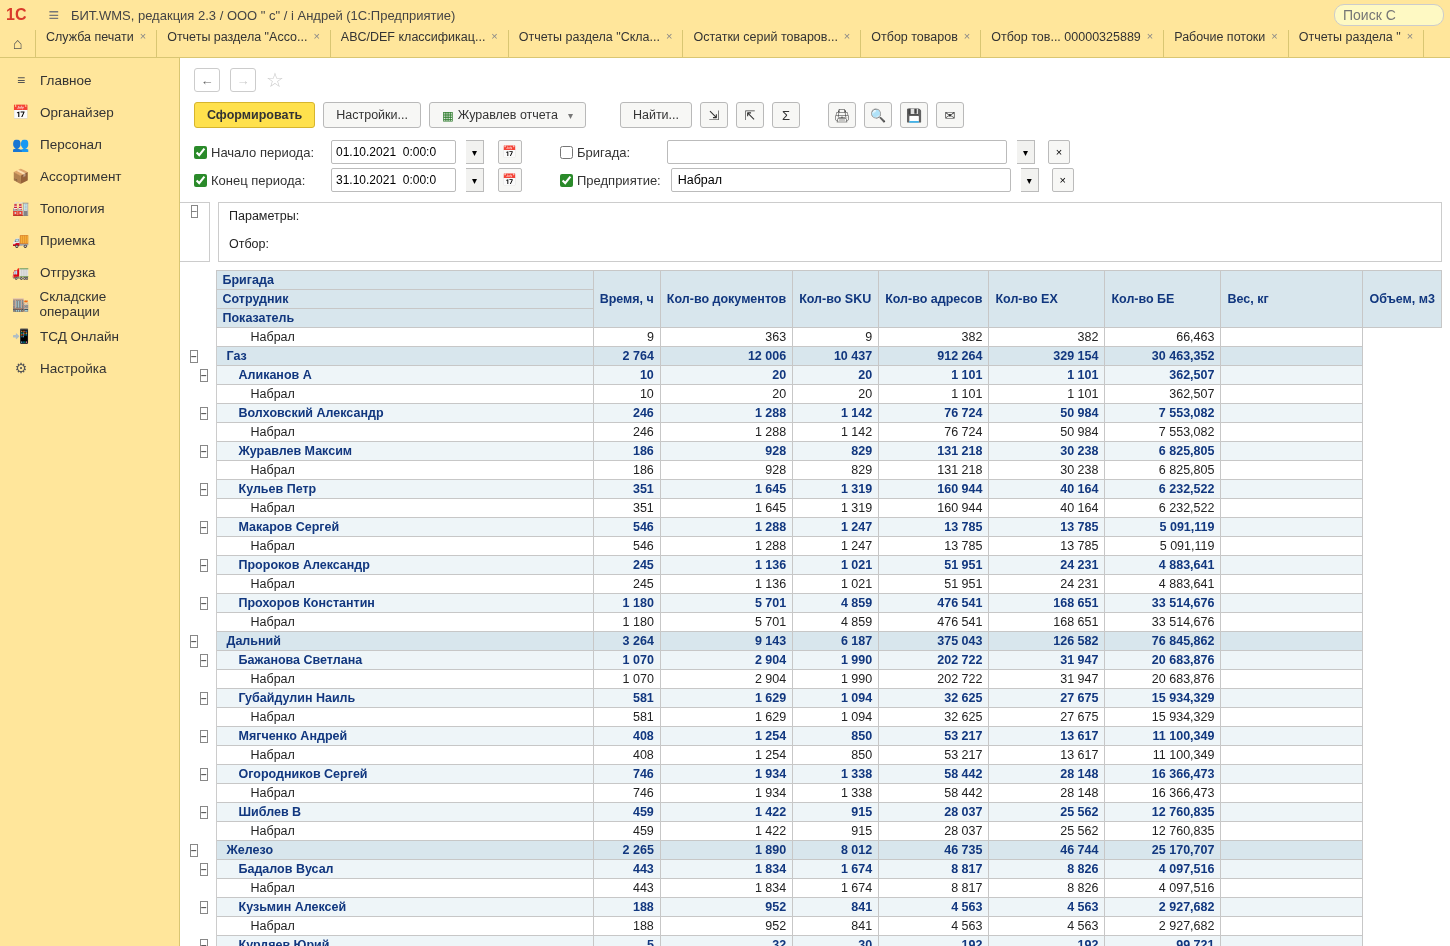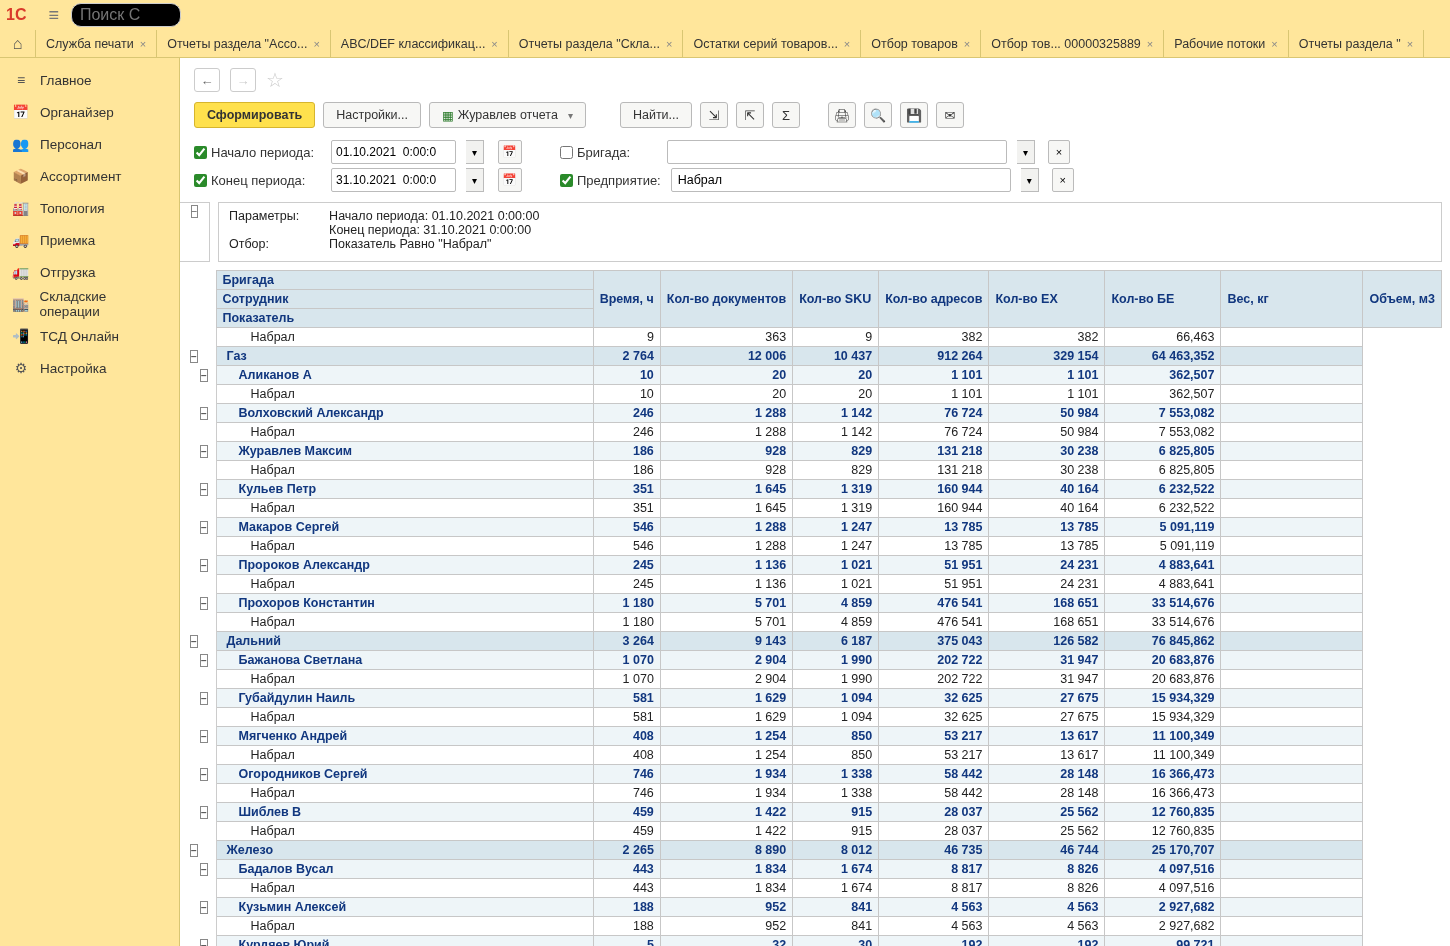--- a/index.html
+++ b/index.html
@@ -2,25 +2,25 @@
 <html><head>
 <meta charset="utf-8">
 <style>
 *{box-sizing:border-box;margin:0;padding:0;font-family:Arial,sans-serif}
 html,body{width:1450px;height:946px;overflow:hidden;background:#fff}
 
 .titlebar{height:30px;background:#ffe69b;display:flex;align-items:center;padding:0 6px;font-size:13px;color:#555}
 .logo1c{color:#d93a2b;font-weight:bold;font-size:16px;margin-right:10px}
 .hamburger{font-size:18px;color:#777;margin:0 12px;cursor:pointer}
 .titletext{flex:1;color:#444}
-.search-top{background:#000000;border:1px solid #ccc;border-radius:10px;padding:2px 8px;font-size:16px;color:#888;width:110px}
+.search-top{background:#fef9c3;border:1px solid #ccc;border-radius:10px;padding:2px 8px;font-size:14px;color:#888;width:110px}
 
 .tabstrip{height:28px;background:#ffe69b;display:flex;align-items:stretch;border-bottom:1px solid #d9c673}
 .hometab{width:36px;display:flex;align-items:center;justify-content:center;border-right:1px solid #d9c673;font-size:16px;color:#555;cursor:pointer}
-.tab{display:flex;align-items:center;padding:0 10px;border-right:1px solid #d9c673;font-size:12.5px;color:#333;cursor:pointer;white-space:nowrap}
+.tab{display:flex;align-items:flex-start;padding:0 10px;border-right:1px solid #d9c673;font-size:12.5px;color:#333;cursor:pointer;white-space:nowrap}
 .tab .x{margin-left:6px;color:#888;font-size:11px}
 
 .body{display:flex;height:calc(946px - 58px)}
 .sidebar{width:180px;background:#ffe69b;border-right:1px solid #d9c673;padding-top:6px}
 .navbtn{display:flex;align-items:center;height:32px;padding:0 12px;font-size:13.5px;color:#333;cursor:pointer;gap:10px}
 .navicon{width:18px;text-align:center;color:#555;font-size:14px}
 
 .content{flex:1;background:#fff;overflow:auto}
 .pageheader{display:flex;align-items:center;gap:10px;padding:10px 14px 6px}
 .navarrow{width:26px;height:24px;border:1px solid #ccc;border-radius:3px;display:flex;align-items:center;justify-content:center;color:#666;font-size:13px;cursor:pointer}
@@ -55,20 +55,21 @@
 .exp{width:12px;height:12px;border:1px solid #888;font-size:10px;line-height:10px;text-align:center;cursor:pointer;background:#fff;color:#555}
 .ind{display:inline-block}
 .treecol{width:30px;border-right:1px solid #ccc;border-bottom:1px solid #ccc;text-align:center;vertical-align:top}
 </style>
 </head>
 <body>
 
 <div class="titlebar">
   <span class="logo1c">1C</span>
   <span class="hamburger">≡</span>
+  <span class="titletext">БИТ.WMS, редакция 2.3 / ООО "      с" /          і Андрей  (1С:Предприятие)</span>
   <input class="search-top" placeholder="Поиск C" style="">
 </div>
 
 <div class="tabstrip">
   <div class="hometab">⌂</div>
   <div id="tabs-holder" style="display: flex;">
       <div class="tab">
         <span>Служба печати</span>
         <span class="x">×</span>
       </div>
@@ -215,25 +216,20 @@
 
     <div class="report">
       <div style="display:flex">
         <div class="treecol" style="height:60px;border-top:1px solid #ccc"><span class="exp">−</span></div>
         <div class="paramsbox" style="flex:1">
           <div>
             <div><span class="k">Параметры:</span></div>
             <div style="height:14px"></div>
             <div><span class="k">Отбор:</span></div>
           </div>
-          <div>
-            <div>Начало периода: 01.10.2021 0:00:00</div>
-            <div>Конец периода: 31.10.2021 0:00:00</div>
-            <div>Показатель Равно "Набрал"</div>
-          </div>
         </div>
       </div>
 
       <table class="rtable">
         <thead>
           <tr>
             <th rowspan="3" style="width:28px;background:#fff;border:none"></th>
             <th>Бригада</th>
             <th rowspan="3" style="width:66px">Время, ч</th>
             <th rowspan="3" style="width:108px">Кол-во документов</th>
@@ -264,21 +260,21 @@
               <td class="num"></td>
             </tr>
             <tr class="grp0">
               <td style="background: rgb(255, 255, 255); border-top: none; border-right: 1px solid rgb(204, 204, 204); border-bottom: none; border-left: none; border-image: initial; padding: 0px;"><span class="exp" style="margin-left: 2px;">−</span></td>
               <td><span class="ind" style="width:4px"></span>Газ</td>
               <td class="num">2 764</td>
               <td class="num">12 006</td>
               <td class="num">10 437</td>
               <td class="num">912 264</td>
               <td class="num">329 154</td>
-              <td class="num">64 463,352</td>
+              <td class="num">30 463,352</td>
               <td class="num"></td>
             </tr>
             <tr class="grp1">
               <td style="background: rgb(255, 255, 255); border-top: none; border-right: 1px solid rgb(204, 204, 204); border-bottom: none; border-left: none; border-image: initial; padding: 0px;"><span class="exp" style="margin-left: 12px;">−</span></td>
               <td><span class="ind" style="width:16px"></span>Аликанов А</td>
               <td class="num">10</td>
               <td class="num">20</td>
               <td class="num">20</td>
               <td class="num">1 101</td>
               <td class="num">1 101</td>
@@ -546,21 +542,21 @@
               <td class="num">915</td>
               <td class="num">28 037</td>
               <td class="num">25 562</td>
               <td class="num">12 760,835</td>
               <td class="num"></td>
             </tr>
             <tr class="grp0">
               <td style="background: rgb(255, 255, 255); border-top: none; border-right: 1px solid rgb(204, 204, 204); border-bottom: none; border-left: none; border-image: initial; padding: 0px;"><span class="exp" style="margin-left: 2px;">−</span></td>
               <td><span class="ind" style="width:4px"></span>Железо</td>
               <td class="num">2 265</td>
-              <td class="num">8 890</td>
+              <td class="num">1 890</td>
               <td class="num">8 012</td>
               <td class="num">46 735</td>
               <td class="num">46 744</td>
               <td class="num">25 170,707</td>
               <td class="num"></td>
             </tr>
             <tr class="grp1">
               <td style="background: rgb(255, 255, 255); border-top: none; border-right: 1px solid rgb(204, 204, 204); border-bottom: none; border-left: none; border-image: initial; padding: 0px;"><span class="exp" style="margin-left: 12px;">−</span></td>
               <td><span class="ind" style="width:16px"></span>Бадалов Вусал</td>
               <td class="num">443</td>

